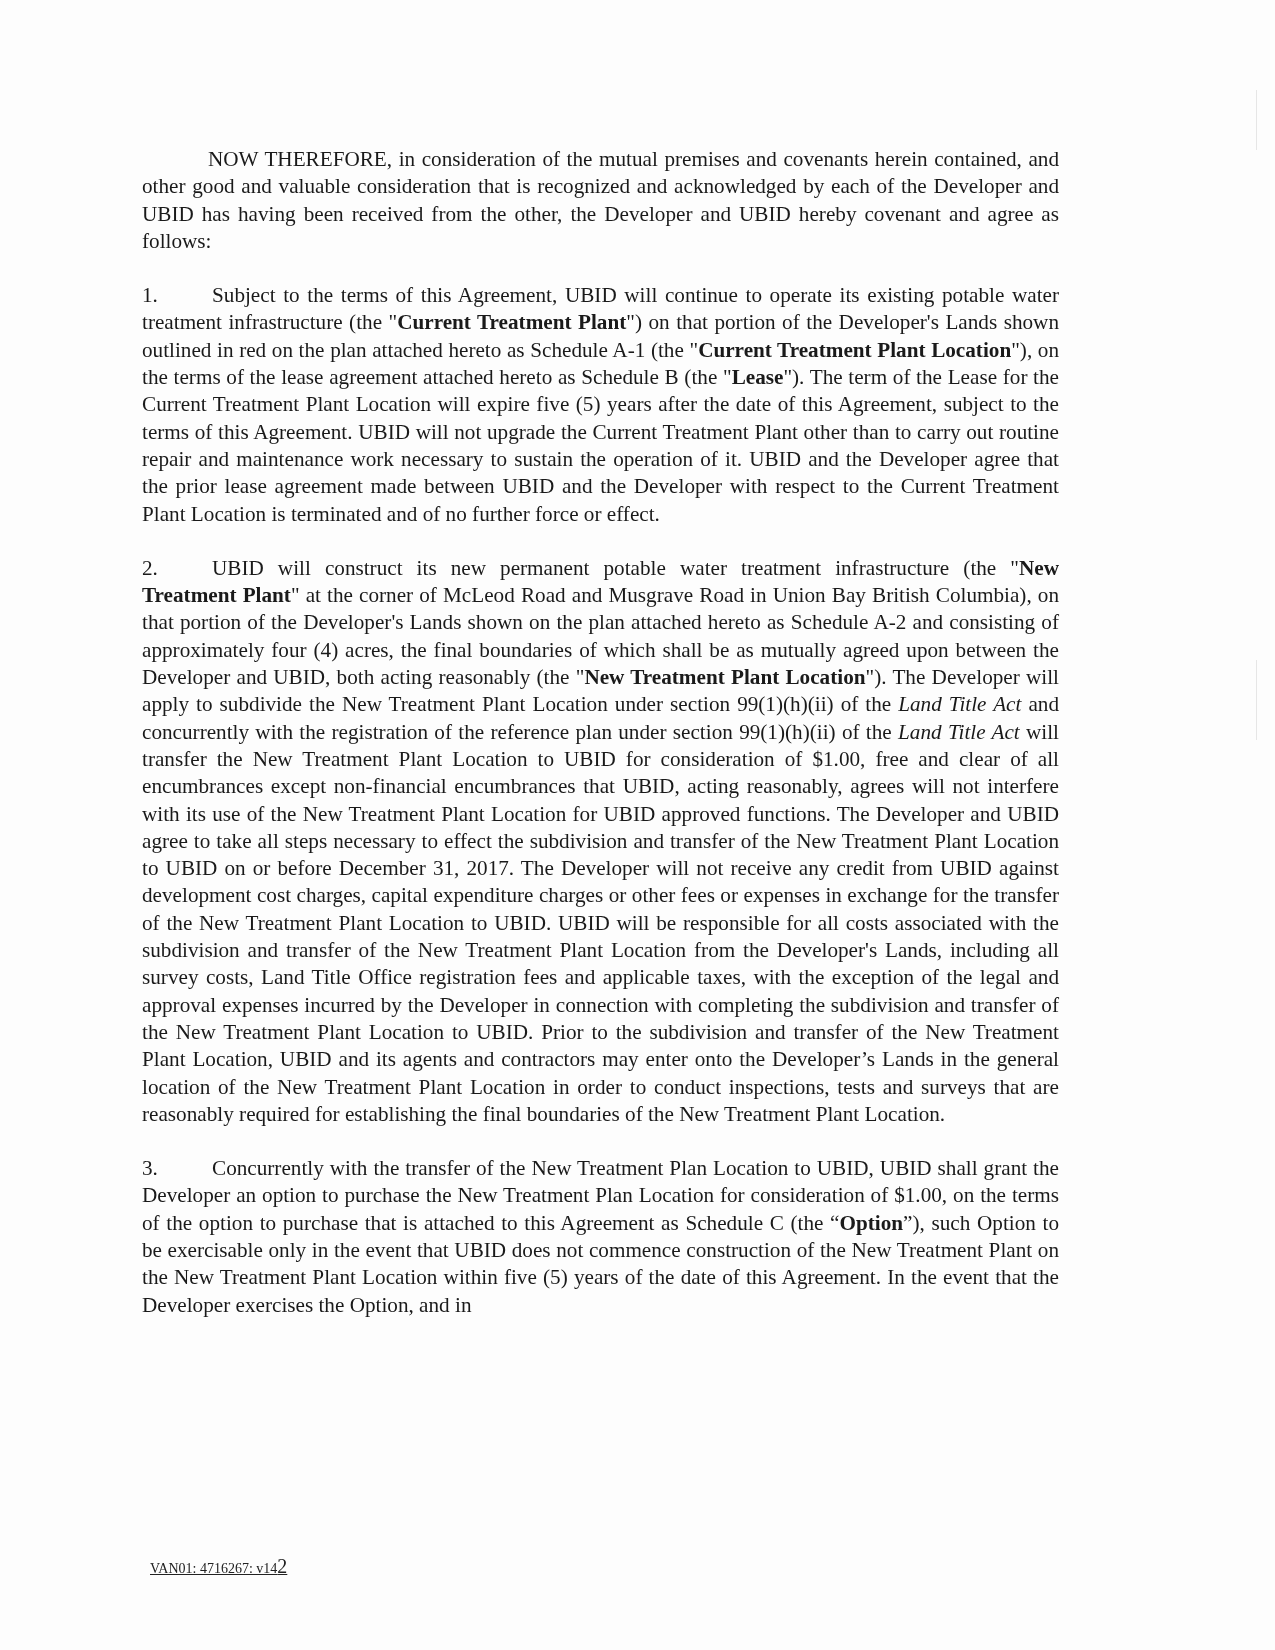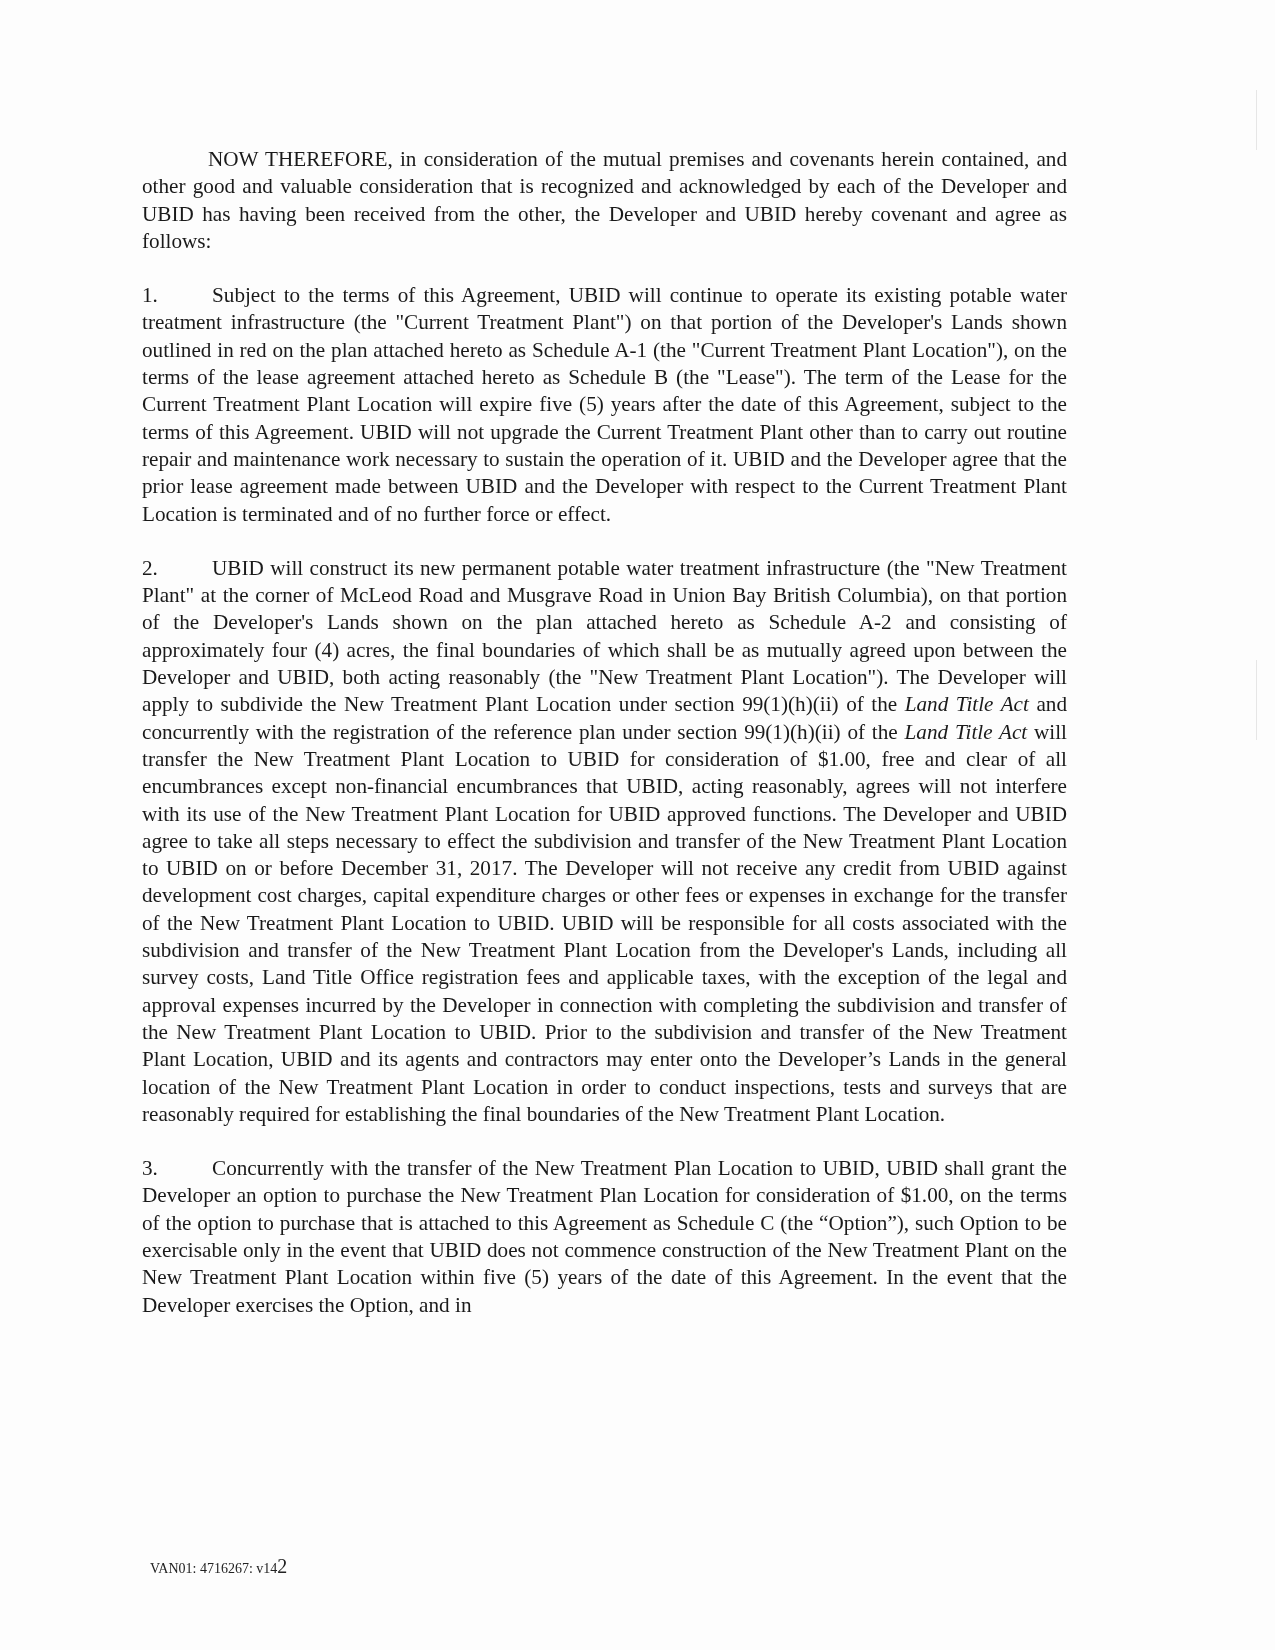--- a/index.html
+++ b/index.html
@@ -6,29 +6,29 @@
   body { width: 1275px; height: 1650px; position: relative; overflow: hidden; }
   .page {
     position: absolute; left: 0; top: 0; width: 1275px; height: 1650px; background: #fdfdfd;
   }
   .body-text {
     position: absolute; left: 142px; top: 146px; width: 925px;
     font-family: "Liberation Serif", "DejaVu Serif", serif;
     font-size: 21.2px; line-height: 27.3px; color: #1a1a1a;
     text-align: justify;
   }
-  .para { margin: 0 0 27px 0; }
+  .para { margin: 0 8px 27px 0; }
   .para.preamble { text-indent: 66px; }
   .num { display: inline-block; width: 70px; }
-  .b { font-weight: normal; }
+  .b { font-weight: bold; }
   .i { font-style: italic; font-family: Liberation Serif, serif; }
   .footer {
     position: absolute; left: 150px; top: 1555px;
     font-family: "Liberation Serif", "DejaVu Serif", serif;
-    font-size: 14px; color: #222;
+    font-size: 14px; color: #222; text-decoration: underline;
   }
   .footer .pg { font-size: 20px; }
   .scan-mark {
     position: absolute; right: 18px; width: 1px; background: #e6e6e6;
   }
 </style>
 </head>
 <body>
 
 <div class="page">

